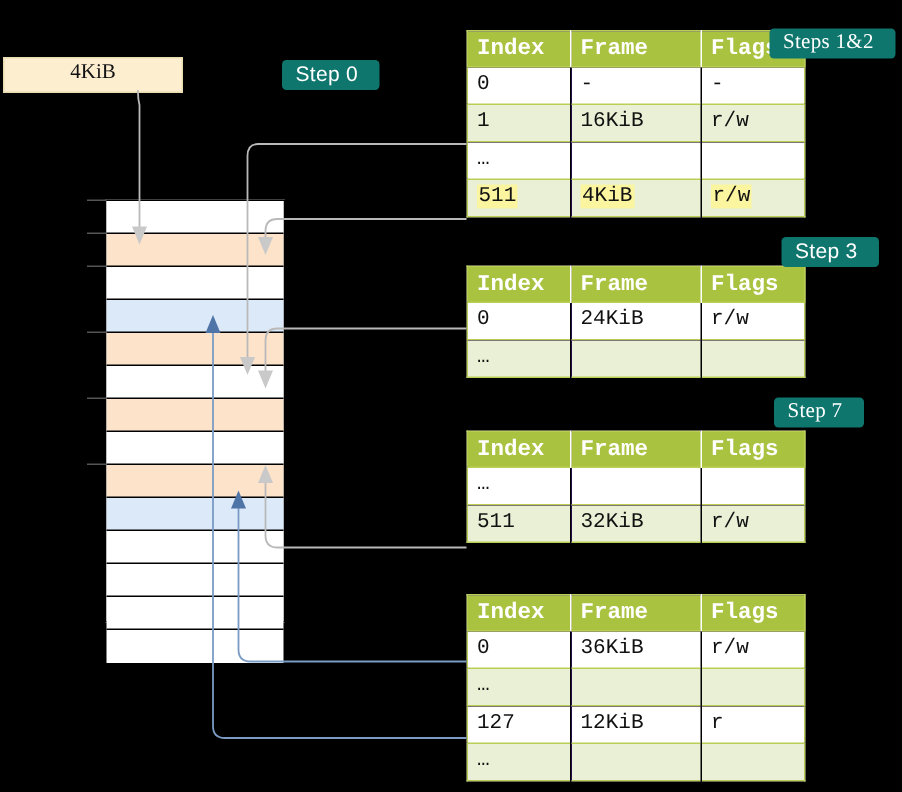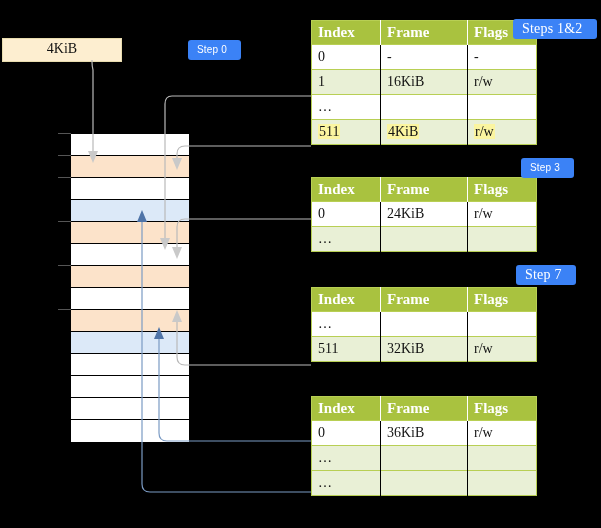--- a/index.html
+++ b/index.html
@@ -2,40 +2,40 @@
 <html><head>
 <meta charset="utf-8">
 <style>
   html,body{margin:0;padding:0;background:#000;}
   body{width:601px;height:528px;position:relative;overflow:hidden;
        font-family:"Liberation Serif", serif;}
 
   .stage{position:absolute;left:0;top:0;width:601px;height:528px;}
 
   
-  .badge{position:absolute;background:#3b82f6;color:#fff;
+  .badge{position:absolute;background:#0f766e;color:#fff;
          font-family:"Liberation Serif", serif;font-size:14px;
          padding:2px 14px 3px 9px;border-radius:3px;white-space:nowrap;
          line-height:15px;letter-spacing:.2px;}
-  .badge.sans{font-family:"Liberation Sans", sans-serif;font-size:10px;}
+  .badge.sans{font-family:"Liberation Sans", sans-serif;font-size:14px;}
 
   
   .srcbox{position:absolute;background:#fdeed0;border:1px solid #e8dcae;
           color:#111;font-size:14px;text-align:center;
           font-family:"Liberation Serif", serif;line-height:20px;}
 
   
   .memcol{position:absolute;border:1px solid #000;background:#fff;box-sizing:border-box;}
   .memrow{position:absolute;left:0;right:0;border-bottom:1px solid #000;box-sizing:border-box;}
   .memrow:last-child{border-bottom:none;}
   .tick{position:absolute;height:1px;background:#555;}
 
   
   .ptbl{position:absolute;border-collapse:collapse;background:#4c1d95;
-        font-family:Liberation Serif, serif;font-size:14px;
+        font-family:Liberation Mono, monospace;font-size:14px;
         table-layout:fixed;border:1px solid #b8cf54;}
   .ptbl th{background:#a9c23f;color:#fff;font-weight:bold;text-align:left;
            padding:2px 6px;font-size:15px;border-right:1px solid #fff;
            line-height:19px;}
   .ptbl th:last-child{border-right:none;}
   .ptbl td{padding:2px 6px;color:#111;border-right:1px solid #000;
            border-top:1px solid #b8cf54;line-height:19px;height:20px;
            vertical-align:top;overflow:hidden;white-space:nowrap;}
   .ptbl td:last-child{border-right:none;}
   .ptbl tr.alt td{background:#e9f0d6;}
@@ -171,20 +171,25 @@
           <tr class="plain">
             <td class="col-i">0</td>
             <td class="col-f">36KiB</td>
             <td class="col-g">r/w</td>
           </tr>
           <tr class="alt">
             <td class="col-i">…</td>
             <td class="col-f"></td>
             <td class="col-g"></td>
           </tr>
+          <tr class="plain">
+            <td class="col-i">127</td>
+            <td class="col-f">12KiB</td>
+            <td class="col-g">r</td>
+          </tr>
           <tr class="alt">
             <td class="col-i">…</td>
             <td class="col-f"></td>
             <td class="col-g"></td>
           </tr>
         </tbody>
       </table>
     </div>
 
   <div id="badges-host">

